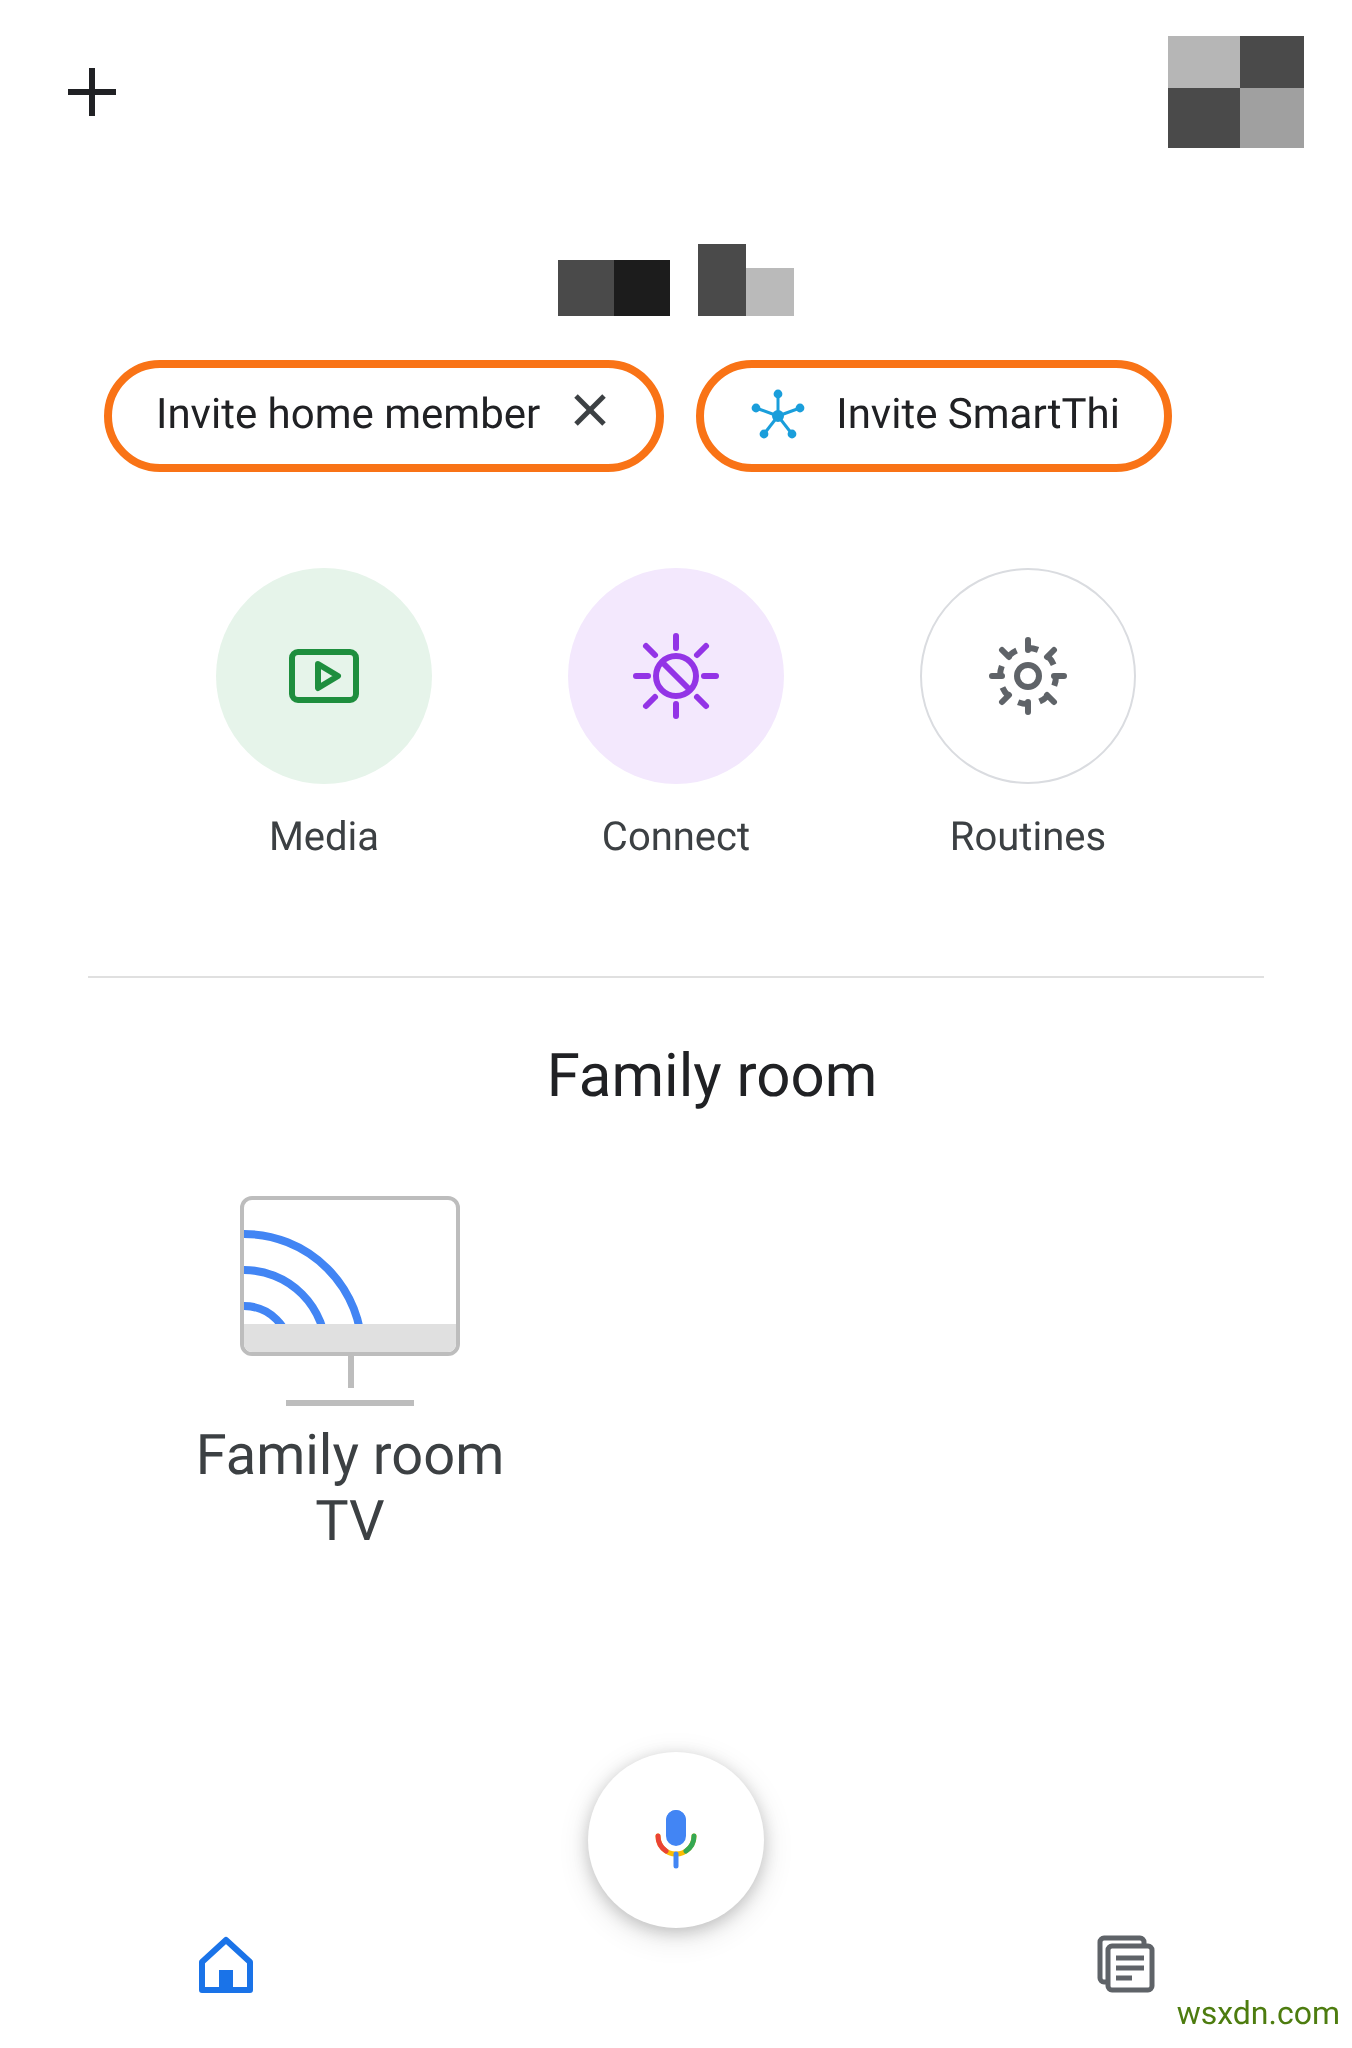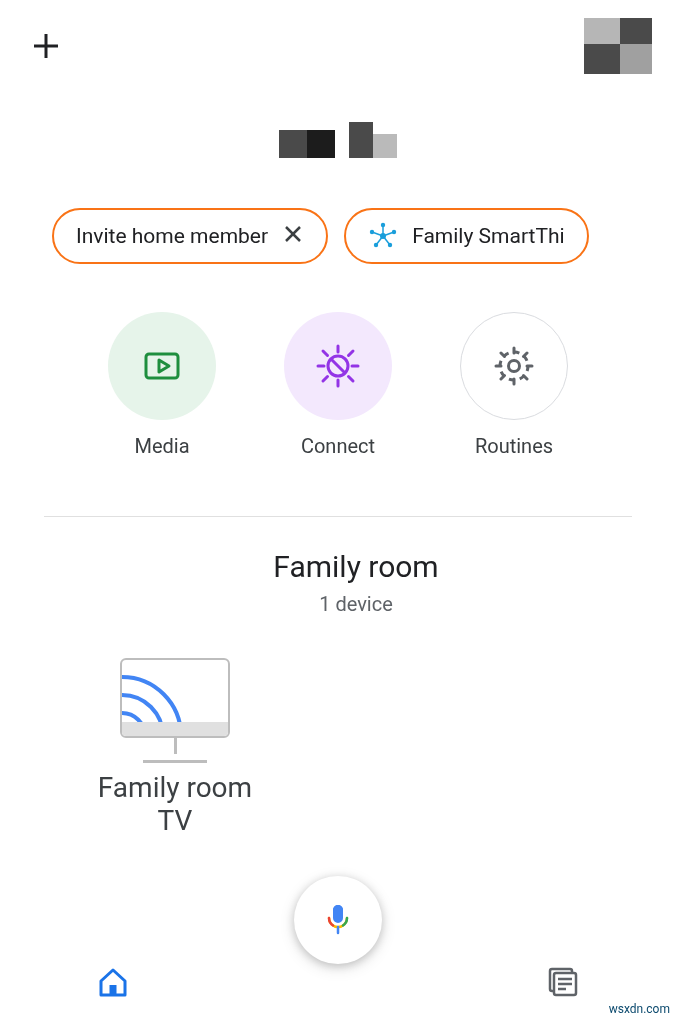--- a/index.html
+++ b/index.html
@@ -59,28 +59,27 @@
       display: flex;
       gap: 16px;
       padding: 22px 0 0 52px;
       overflow: hidden;
     }
     .chip {
       display: flex;
       align-items: center;
       gap: 14px;
       height: 56px;
-      border: 2px solid #f97316;
+      border: 4px solid #f97316;
       border-radius: 28px;
       padding: 0 22px;
       white-space: nowrap;
       cursor: pointer;
       font-size: 21px;
       color: #202124;
-      margin-top: 28px;
     }
     .chip-close svg { stroke: #3c4043; stroke-width: 2.5; }
     .chip-lead { display:flex; align-items:center; }
 
     
     .quick-row {
       display: flex;
       justify-content: center;
       gap: 68px;
       margin-top: 48px;
@@ -194,22 +193,22 @@
       display: flex;
       justify-content: center;
       align-items: center;
       cursor: pointer;
     }
 
     .watermark {
       position: absolute;
       right: 6px;
       bottom: 8px;
-      font-size: 12px;
-      color: #0c4a6e;
+      font-size: 16px;
+      color: #4d7c0f;
     }
   </style>
 </head>
 <body>
 
 <div class="header">
   <div class="plus-button">
     <svg width="30" height="30" viewBox="0 0 30 30">
       <line x1="15" y1="3" x2="15" y2="27"></line>
       <line x1="3" y1="15" x2="27" y2="15"></line>
@@ -254,21 +253,21 @@
         <circle cx="22" cy="24" r="2.2" fill="#1a9edb"></circle>
         <circle cx="8" cy="24" r="2.2" fill="#1a9edb"></circle>
         <circle cx="4" cy="11" r="2.2" fill="#1a9edb"></circle>
         <line x1="15" y1="15" x2="15" y2="4" stroke="#1a9edb" stroke-width="1.5"></line>
         <line x1="15" y1="15" x2="26" y2="11" stroke="#1a9edb" stroke-width="1.5"></line>
         <line x1="15" y1="15" x2="22" y2="24" stroke="#1a9edb" stroke-width="1.5"></line>
         <line x1="15" y1="15" x2="8" y2="24" stroke="#1a9edb" stroke-width="1.5"></line>
         <line x1="15" y1="15" x2="4" y2="11" stroke="#1a9edb" stroke-width="1.5"></line>
       </svg>
     </span>
-    <span>Family SmartThi</span>
+    <span>Invite SmartThi</span>
   </div>
 </div>
 
 <div class="quick-row">
   <div class="quick">
     <div class="circle c-media">
       <svg width="48" height="48" viewBox="0 0 48 48">
         <rect x="8" y="12" width="32" height="24" rx="3" fill="none" stroke="#1e8e3e" stroke-width="3"></rect>
         <polygon points="21,18 31,24 21,30" fill="none" stroke="#1e8e3e" stroke-width="3" stroke-linejoin="round"></polygon>
       </svg>
@@ -305,21 +304,20 @@
       </svg>
     </div>
     <span class="quick-label">Routines</span>
   </div>
 </div>
 
 <div class="divider"></div>
 
 <div class="room-header">
   <div class="room-title">Family room</div>
-  <div class="room-sub">1 device</div>
 </div>
 
 <div class="devices">
   <div class="device">
     <div>
       <div class="tv">
         <div class="tv-inner">
           <div class="q-arc q1"></div>
           <div class="q-arc q2"></div>
           <div class="q-arc q3"></div>

